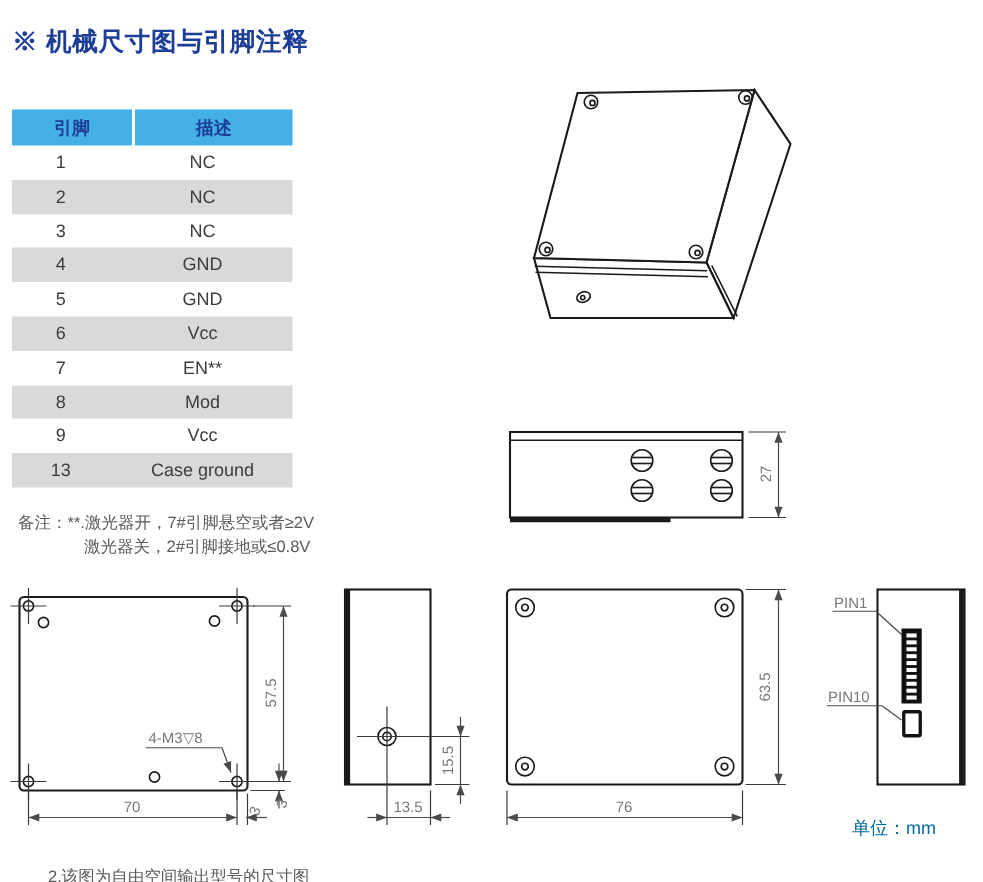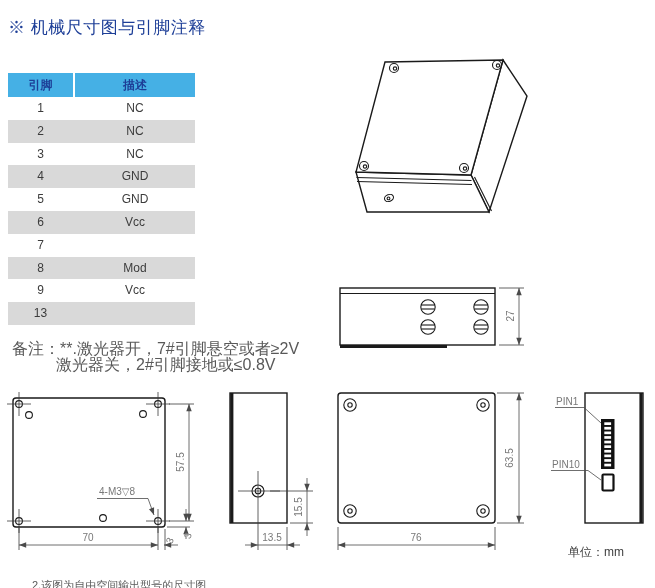--- a/index.html
+++ b/index.html
@@ -2,46 +2,46 @@
 <html><head>
 <meta charset="utf-8">
 <style>
   html,body{margin:0;padding:0;}
   body{
     width:655px;height:588px;position:relative;background:#ffffff;
     font-family:"Liberation Sans",sans-serif;overflow:hidden;
   }
   #page-title{
     position:absolute;left:8px;top:16px;
-    font-size:17px;font-weight:normal;color:#1d3e97;letter-spacing:0.5px;
+    font-size:17px;font-weight:bold;color:#1d3e97;letter-spacing:0.5px;
   }
   
   #pin-table{position:absolute;left:8px;top:73px;width:187px;font-size:12px;}
   .thead{display:flex;height:24px;line-height:24px;background:#fff;}
   .th{
     background:#45b0e5;color:#1d3e97;font-weight:bold;text-align:center;
   }
-  .th.c1{width:65px;margin-right:2px;}
+  .th.c1{width:80px;margin-right:2px;}
   .th.c2{flex:1;}
   .trow{display:flex;height:22.8px;line-height:22.8px;color:#3c3c3c;}
   .trow:nth-child(even){background:#d9d9d9;}
   .td{text-align:center;}
   .td.c1{width:65px;margin-right:2px;}
   .td.c2{flex:1;}
   
   #remark{
-    position:absolute;left:12px;top:341px;font-size:16px;color:#595959;line-height:16px;
+    position:absolute;left:12px;top:341px;font-size:11px;color:#595959;line-height:16px;
   }
   #remark .l2{padding-left:44px;}
   #bottom-notes{
     position:absolute;left:10px;top:554px;font-size:11px;color:#595959;line-height:15px;
   }
   #bottom-notes .l2{padding-left:22px;margin-top:24px;}
   #unit-label{
-    position:absolute;left:568px;top:544px;font-size:12px;color:#404040;
+    position:absolute;left:568px;top:544px;font-size:12px;color:#0369a1;
   }
   
   #drawing-svg{position:absolute;left:0;top:0;}
   .outline{fill:#ffffff;stroke:#1a1a1a;stroke-width:1.4;}
   .edge{stroke:#1a1a1a;fill:none;stroke-width:1.1;}
   .thick{stroke:#1a1a1a;fill:none;stroke-width:3.2;}
   .thin{stroke:#3a3a3a;fill:none;stroke-width:0.8;}
   .dimline{stroke:#4a4a4a;fill:none;stroke-width:0.8;}
   .dimtxt{fill:#787878;font-size:10px;}
   svg text{font-family:"Liberation Sans",sans-serif;}
@@ -76,31 +76,33 @@
       <div class="trow">
         <div class="td c1">5</div>
         <div class="td c2">GND</div>
       </div>
       <div class="trow">
         <div class="td c1">6</div>
         <div class="td c2">Vcc</div>
       </div>
       <div class="trow">
         <div class="td c1">7</div>
+        <div class="td c2">EN**</div>
       </div>
       <div class="trow">
         <div class="td c1">8</div>
         <div class="td c2">Mod</div>
       </div>
       <div class="trow">
         <div class="td c1">9</div>
         <div class="td c2">Vcc</div>
       </div>
       <div class="trow">
         <div class="td c1">13</div>
+        <div class="td c2">Case ground</div>
       </div>
     </div>
 </div>
 
 <div id="remark">
   <div class="l1">备注：**.激光器开，7#引脚悬空或者≥2V</div>
   <div class="l2">激光器关，2#引脚接地或≤0.8V</div>
 </div>
 
 <svg id="drawing-svg" width="655" height="588" viewBox="0 0 655 588" xmlns="http://www.w3.org/2000/svg">

